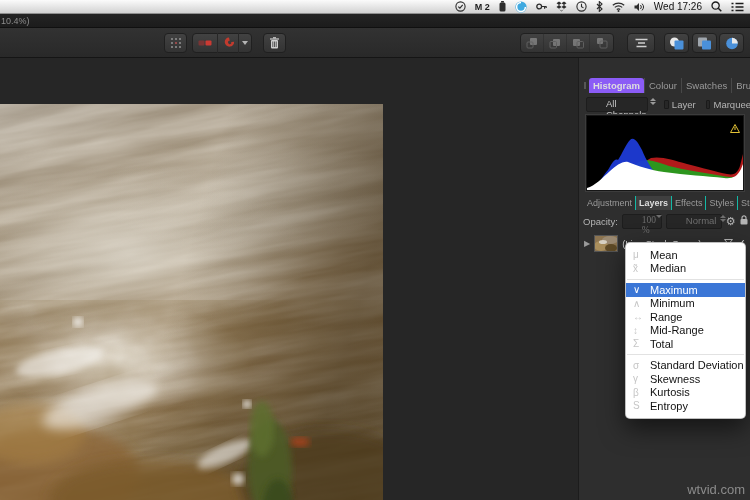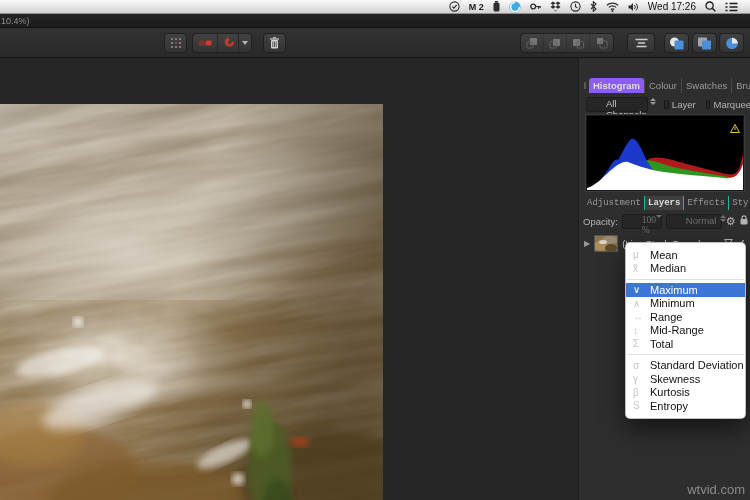--- a/index.html
+++ b/index.html
@@ -3,21 +3,21 @@
 <meta charset="utf-8">
 <style>
   * { margin:0; padding:0; box-sizing:border-box; }
   html,body { width:750px; height:500px; overflow:hidden; background:#252525;
               font-family:"Liberation Sans", sans-serif; }
   #stage { position:relative; width:750px; height:500px; }
 
   
   .menubar { position:absolute; left:0; top:0; width:750px; height:14px;
     background:linear-gradient(#fbfbfb,#d2d2d2); border-bottom:1px solid #8f8f8f;
-    display:flex; align-items:center; justify-content:flex-end; padding-right:12px; gap:9px; }
+    display:flex; align-items:center; justify-content:flex-end; padding-right:6px; gap:9px; }
   .mb-ico { height:11px; display:flex; align-items:center; color:#2d2d2d; }
   .mb-ico svg { display:block; }
   .mb-txt { font-size:9px; color:#1c1c1c; font-weight:bold; }
   .mb-clock { font-size:10px; color:#111; letter-spacing:0; }
 
   
   .titlebar { position:absolute; left:0; top:14px; width:750px; height:14px;
     background:linear-gradient(#242424,#1c1c1c); border-bottom:1px solid #101010; }
   .titlebar .t { position:absolute; left:1px; top:2px; font-size:9px; color:#8d8d8d; }
 
@@ -60,21 +60,21 @@
   .chk { width:9px; height:9px; background:#272727; border:1px solid #1a1a1a;
     border-radius:1px; margin-right:3px; }
 
   .histobox { position:absolute; left:7px; top:57px; width:158px; height:76px;
     background:#000; border:1px solid #161616; outline:1px solid #3c3c3c; }
   .warn { position:absolute; right:3px; top:3px; }
 
   
   .ltabs { position:absolute; left:0; top:137px; width:172px; height:15px;
     display:flex; align-items:center; font-size:9px; color:#9a9a9a; padding-left:5px; }
-  .ltab { padding:2px 3px; white-space:nowrap; border-radius:3px 3px 0 0;font-family:Liberation Mono, monospace; }
+  .ltab { padding:2px 3px; white-space:nowrap; border-radius:3px 3px 0 0; }
   .ltab.active { background:#3f3f3f; color:#dedede; font-weight:bold; }
   .ltab + .ltab { border-left:1px solid #14b8a6; border-radius:0; }
 
   .oprow { position:absolute; left:0; top:153px; width:172px; height:20px;
     display:flex; align-items:center; font-size:9.5px; color:#b5b5b5; padding:0 4px; gap:4px; }
   .dimtext { color:#6e6e6e; }
   .gear { color:#b5b5b5; font-size:11px; }
 
   .layerrow { position:absolute; left:0; top:174px; width:172px; height:22px;
     display:flex; align-items:center; padding:0 5px; gap:4px; }

